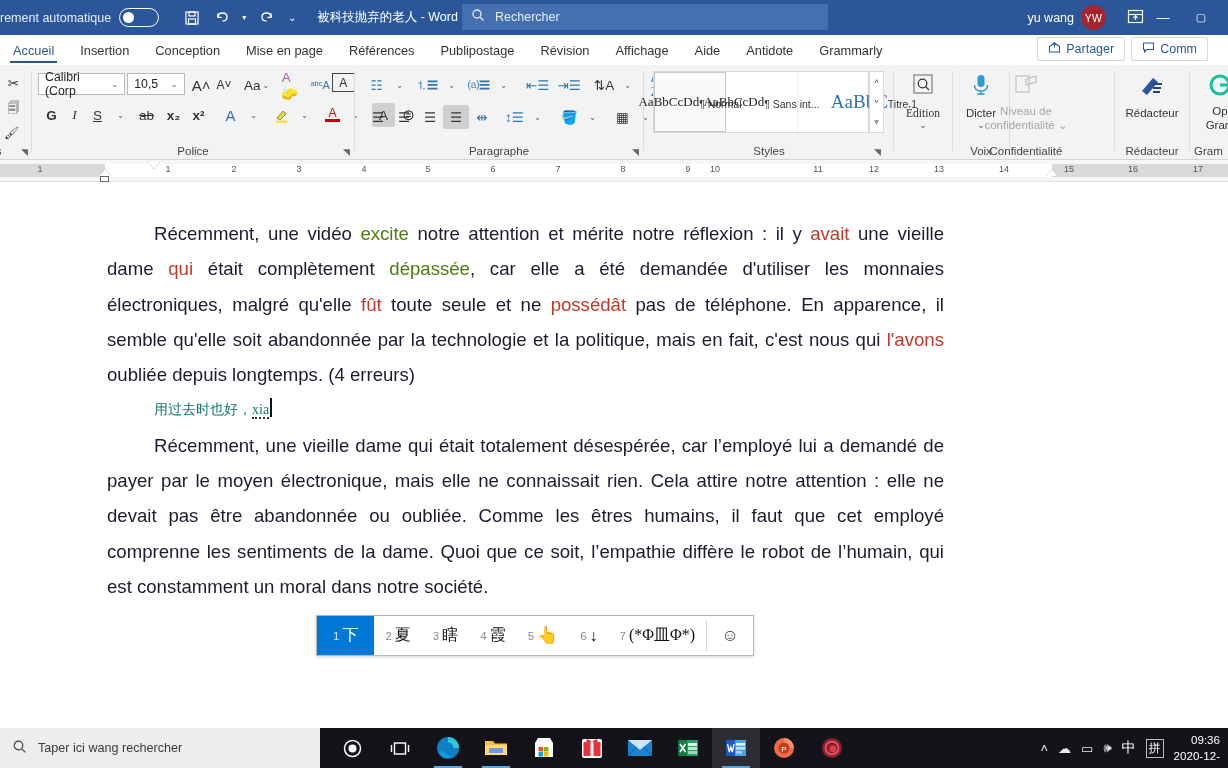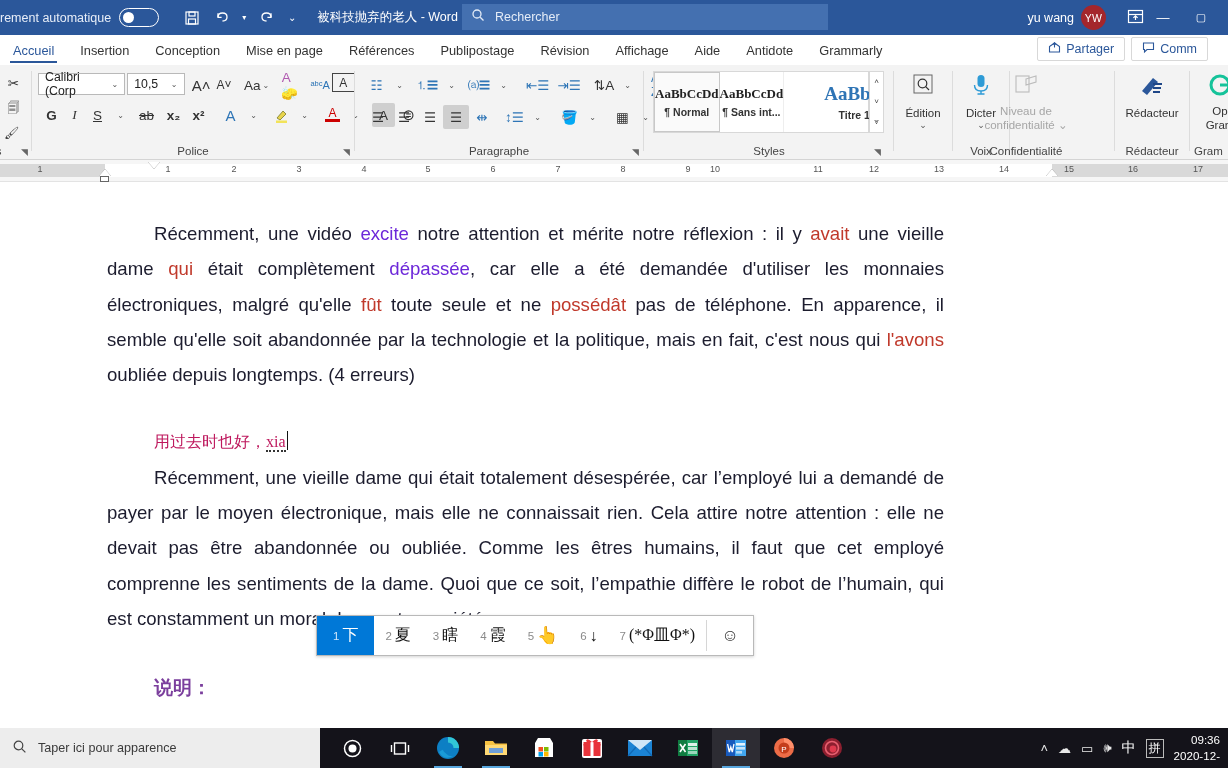--- a/index.html
+++ b/index.html
@@ -104,23 +104,22 @@
   .ic.big { font-size: 15px; }
   .ic.blue { color: #2e75b6; }
   .ic.sel { background: #cfcfcf; border-radius: 2px; }
   .caret { font-size: 8px; color: #555; padding: 0 2px; }
 
   .styles-box {
     position: absolute; top: 6px; left: 8px; width: 216px; height: 62px;
     border: 1px solid #d8d8d8; background: #fff; display: flex;
   }
   .style-item {
-    width: 72px; display: flex; flex-direction: column; align-items: center; justify-content: center;
+    width: 72px; display: flex; flex-direction: row; align-items: center; justify-content: center;
     border-right: 1px solid #eee;
-    font-weight: bold;
   }
   .style-item.active { border: 1.5px solid #c8c8c8; background: #fafafa; }
   .style-prev { font-size: 13px; color: #222; font-family: "Liberation Serif", serif; }
   .style-prev.title1 { font-size: 19px; color: #2e74b5; font-family: "Liberation Serif", serif; }
   .style-name { font-size: 10.5px; color: #333; margin-top: 4px; white-space: nowrap; }
   .styles-scroll {
     position: absolute; top: 6px; left: 224px; width: 15px; height: 62px;
     border: 1px solid #d8d8d8; background: #fff;
     display: flex; flex-direction: column; justify-content: space-around; align-items: center;
     font-size: 8px; color: #444;
@@ -162,27 +161,26 @@
   .page {
     position: absolute; top: 0; left: 0; width: 1052px; height: 546px; background: #fff;
   }
   .para {
     font-family: "Liberation Sans", sans-serif;
     font-size: 18.6px; color: #1c1c2e; line-height: 35.3px;
     text-align: justify; text-justify: inter-word;
     padding: 0 108px 0 107px;
   }
   .para .ind { display: inline-block; width: 47px; }
-  .g { color: #6d28d9; }
+  .g { color: #4d7c0f; }
   .r { color: #c0392b; }
   .cn-line {
     font-family: "Liberation Serif", serif;
-    font-size: 16px; color: #be185d; line-height: 35.3px;
+    font-size: 14px; color: #0f766e; line-height: 35.3px;
     padding-left: 154px;
-    margin-top: 32px;
   }
   .composing { border-bottom: 2px dotted #333; position: relative; }
   .caret-bar {
     display: inline-block; width: 1.5px; height: 19px; background: #111;
     vertical-align: -3px; margin-left: 1px;
   }
   .h-cn {
     font-family: "Liberation Serif", serif; font-size: 19px; color: #7b3f9d;
     padding-left: 154px; line-height: 35px; font-weight: bold;
   }
@@ -512,21 +510,21 @@
         <span>˄</span>
         <span>˅</span>
         <span>⩔</span>
       </div>
       <div class="grp-label">Styles</div>
       <div class="launcher" style="right:12px;">◥</div>
     </div>
     <div class="grp-sep" style="left:893px;"></div>
 
     <div class="grp" style="left:894px; width:58px;">
-      <div class="bigbtn" style="position:absolute; left:0; top:8px; width:58px;">
+      <div class="bigbtn" style="position:absolute; left:0; top:8px; width:58px;font-family:Liberation Serif, serif;">
         <span class="gl">
           <svg width="26" height="26" viewBox="0 0 26 26" fill="none">
               <rect x="4" y="2" width="18" height="18" stroke="#666" stroke-width="1"></rect>
               <circle cx="12.5" cy="10.5" r="4.3" stroke="#333" stroke-width="1.2"></circle>
               <path d="M15.7 13.7 L19 17" stroke="#333" stroke-width="1.2"></path>
             </svg>
         </span>
         <span>Édition</span>
         <span style="font-size:9px; color:#555;">⌄</span>
       </div>
@@ -626,21 +624,20 @@
       </div>
 
       <div class="cn-line">
         <span>用过去时也好，</span><span class="composing">xia</span><span class="caret-bar"></span>
       </div>
 
       <div class="para">
         <span class="ind"></span><span>Récemment, une vieille dame qui était totalement désespérée, car l’employé lui a demandé de payer par le moyen électronique, mais elle ne connaissait rien. Cela attire notre attention : elle ne devait pas être abandonnée ou oubliée. Comme les êtres humains, il faut que cet employé comprenne les sentiments de la dame. Quoi que ce soit, l’empathie diffère le robot de l’humain, qui est constamment un moral dans notre société.</span>
       </div>
 
-      <div class="h-cn" style="margin-top:34px;">说明：</div>
 
     </div>
 
     <div class="ime">
       <div class="ime-cand sel">
         <span class="idx">1</span>
         <span>下</span>
       </div>
       <div class="ime-cand">
         <span class="idx">2</span>
@@ -672,21 +669,21 @@
   </div>
 
   <div class="taskbar">
     <div class="tb-searchbox">
       <span>
         <svg width="15" height="15" viewBox="0 0 15 15" fill="none" stroke="#444" stroke-width="1.2">
           <circle cx="6.5" cy="6.5" r="4.3"></circle>
             <path d="M9.8 9.8 L13.4 13.4"></path>
         </svg>
       </span>
-      <span class="txt">Taper ici pour apparence</span>
+      <span class="txt">Taper ici wang rechercher</span>
     </div>
 
     <div class="tbicon" style="margin-left:8px;">
       <svg width="19" height="19" viewBox="0 0 19 19" fill="none">
           <circle cx="9.5" cy="9.5" r="8" stroke="#fff" stroke-width="1.5"></circle>
           <circle cx="9.5" cy="9.5" r="4" fill="#fff"></circle>
         </svg>
     </div>
     <div class="tbicon">
       <svg width="20" height="19" viewBox="0 0 20 19" fill="none" stroke="#fff" stroke-width="1.4">

